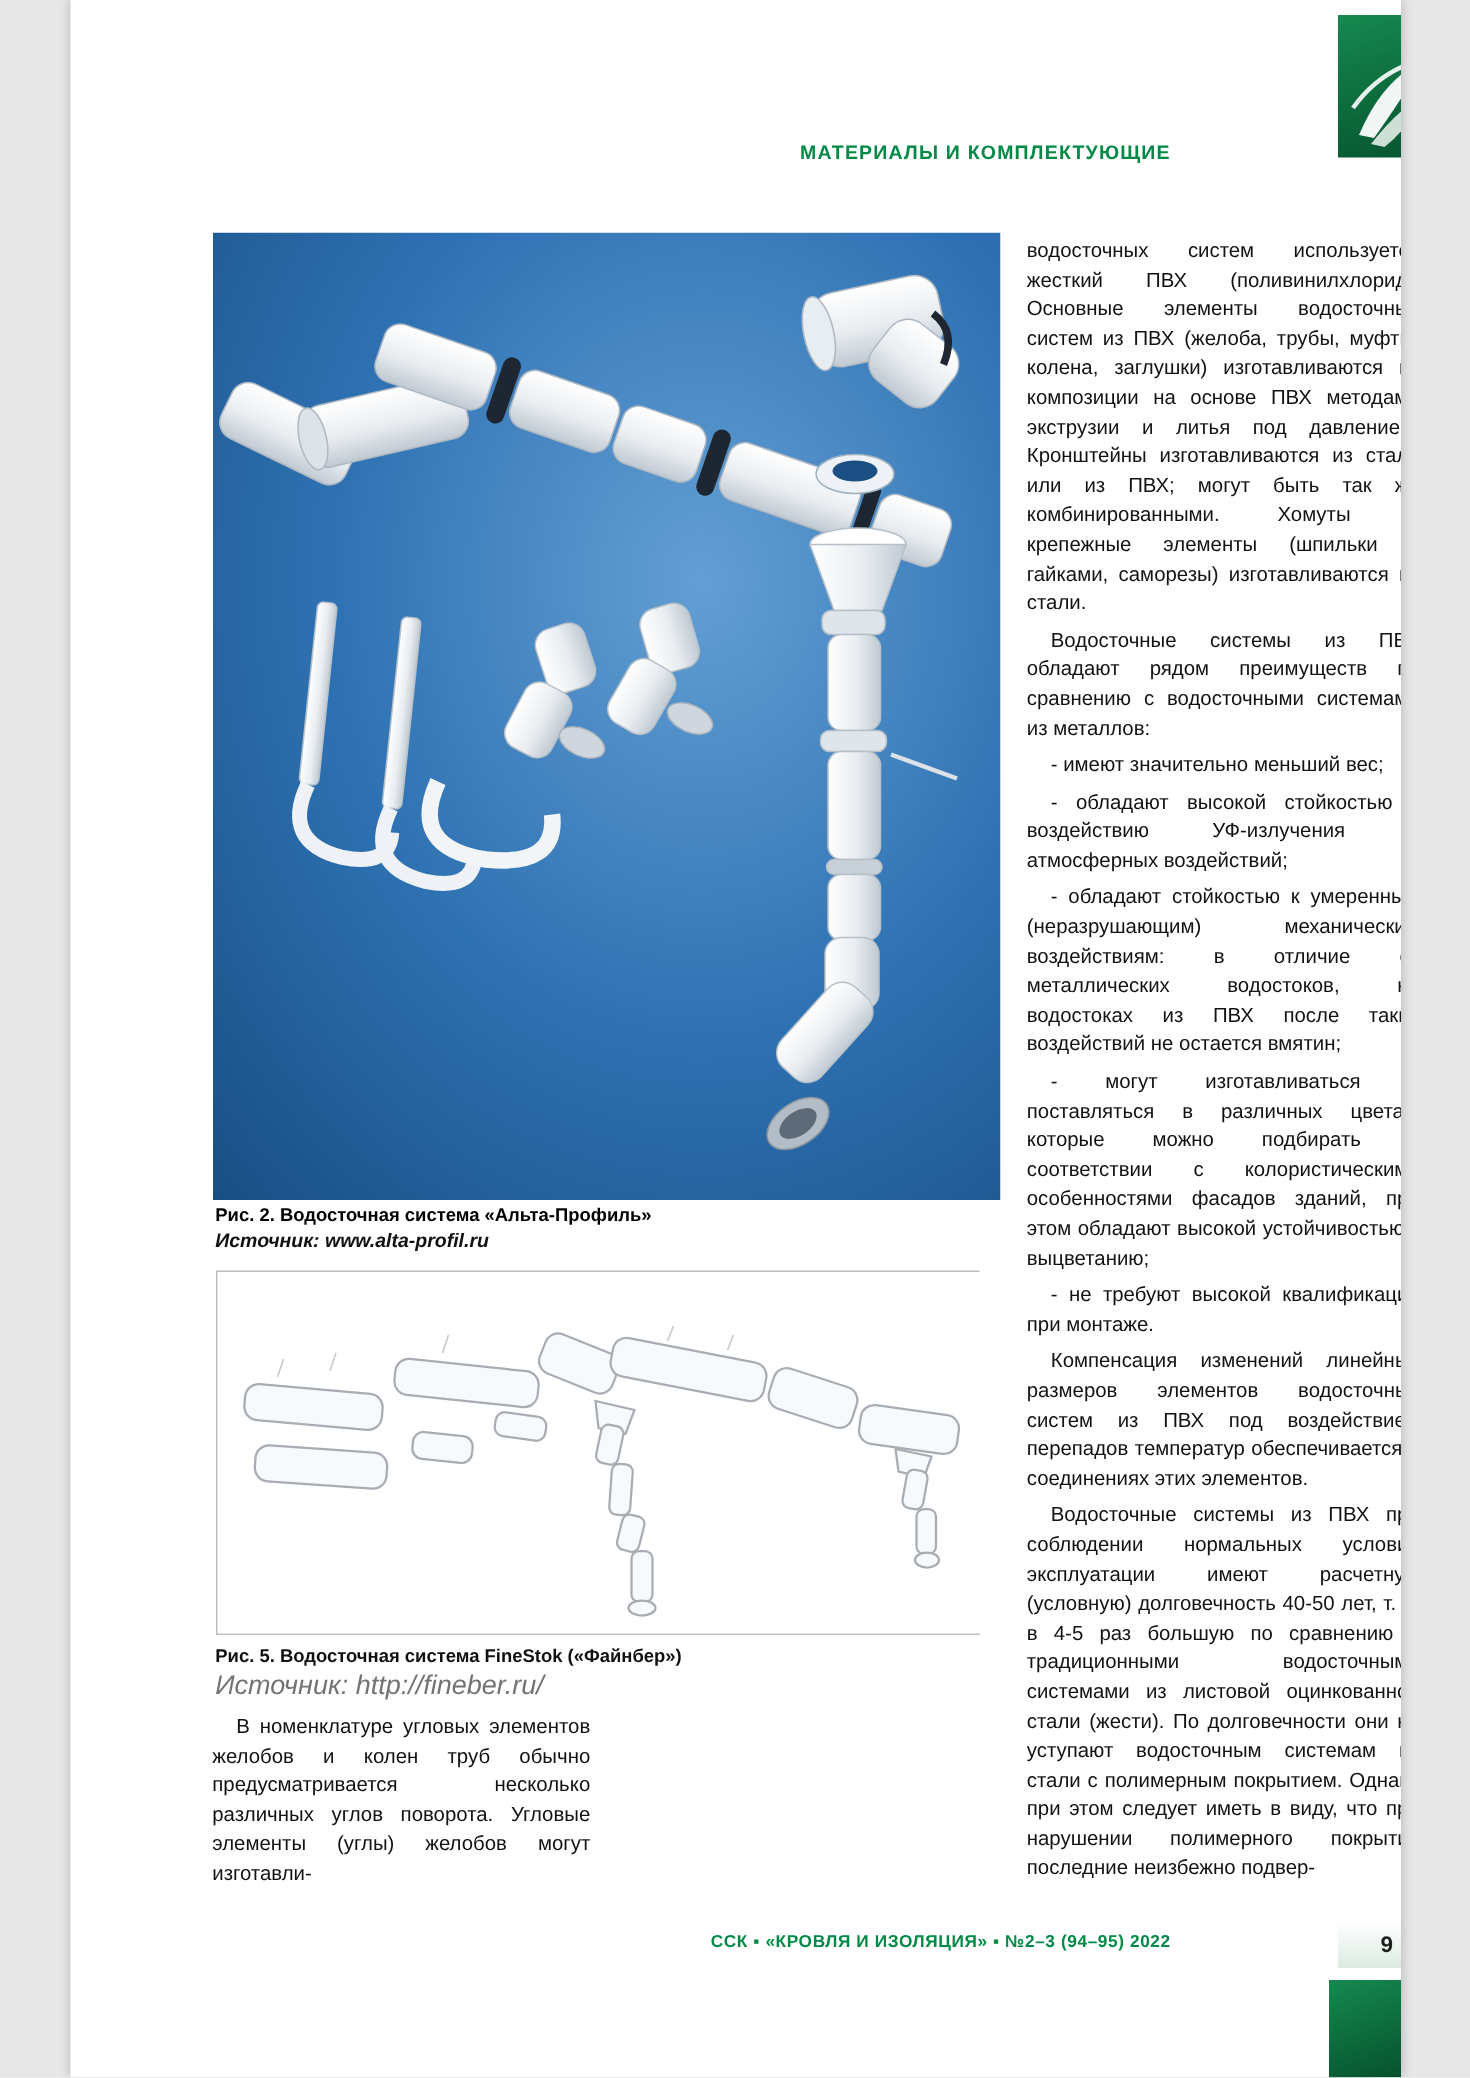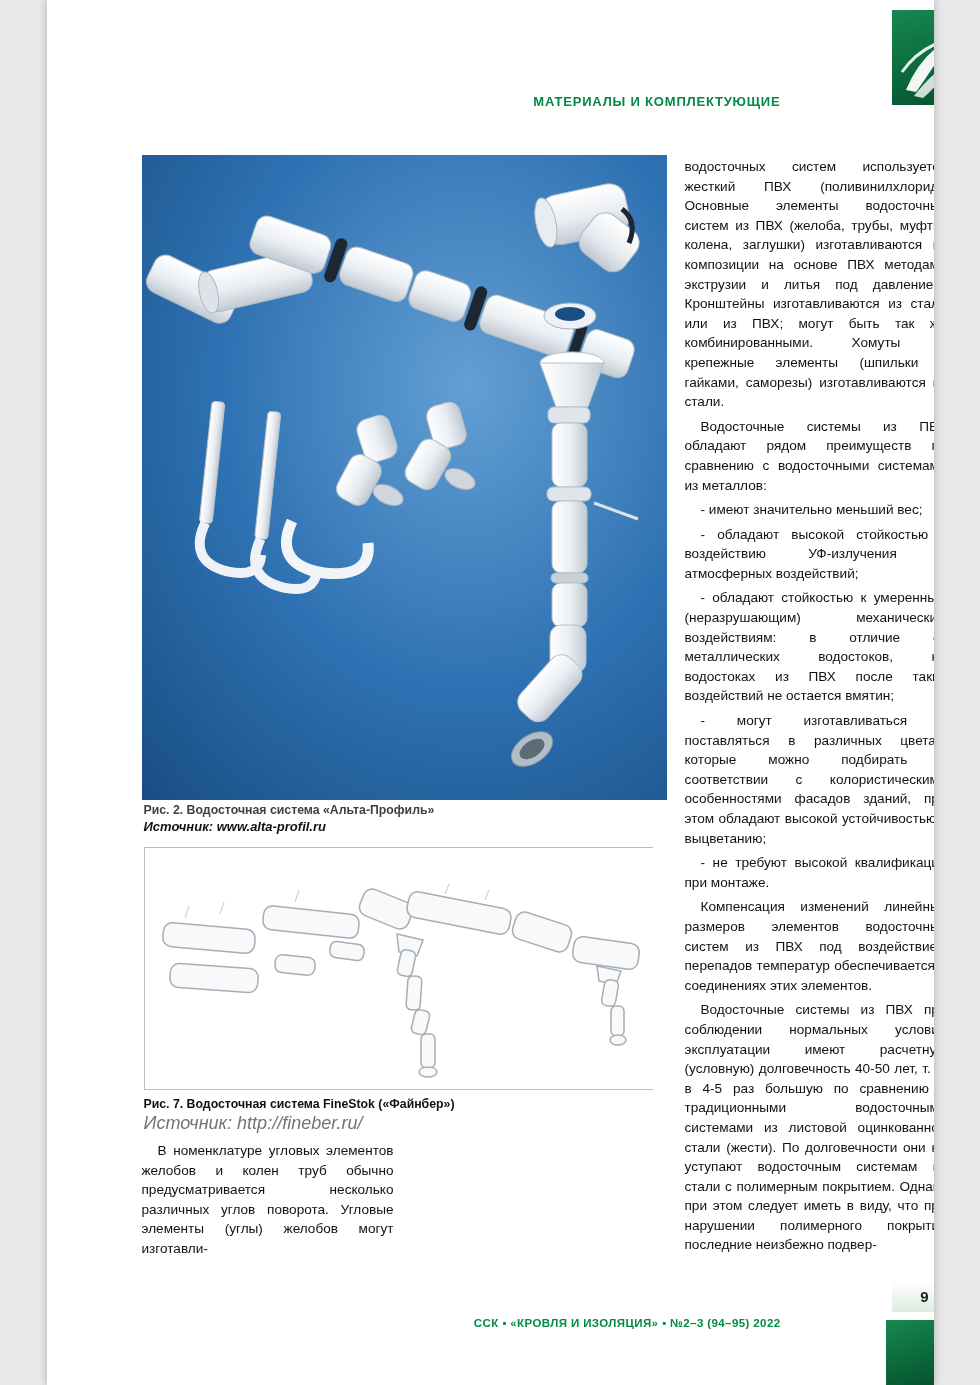--- a/index.html
+++ b/index.html
@@ -17,40 +17,40 @@
     white-space:nowrap;
   }
   .logo-box {
     position:absolute; left:845px; top:10px; width:66px; height:95px;
     background:linear-gradient(160deg,#168950 0%,#0c6b3c 55%,#07522e 100%);
   }
 
   
   .fig2 { position:absolute; left:95px; top:155px; width:525px; height:645px; }
   .fig2 svg { display:block; }
-  .fig2-caption { position:absolute; left:97px; top:803px; font-size:12.3px; font-weight:bold; color:#404040; }
+  .fig2-caption { position:absolute; left:97px; top:803px; font-size:12.3px; font-weight:bold; color:#000000; }
   .fig2-source  { position:absolute; left:97px; top:819px; font-size:13px; font-weight:bold; font-style:italic; color:#111;text-align:right; }
 
   
   .fig3 { position:absolute; left:97px; top:847px; width:509px; height:243px; background:#fff; border:1px solid #b9bcbe; }
   .fig3-caption { position:absolute; left:97px; top:1097px; font-size:12.3px; font-weight:bold; color:#111; }
   .fig3-source  { position:absolute; left:97px; top:1113px; font-size:18px; font-style:italic; color:#737373; }
 
   
   .body-text { color:#121212; font-size:13.6px; line-height:19.6px; text-align:justify; }
   .body-text p { margin:0 0 5px 0; text-indent:16px; }
   .body-text p.no-indent { text-indent:0; }
   .col-left   { position:absolute; left:95px;  top:1141px; width:252px; }
   .col-middle { position:absolute; left:367px; top:1141px; width:249px; }
   .col-right  { position:absolute; left:638px; top:157px;  width:262px; }
 
   
   .footer-line {
     position:absolute; top:1289px; right:153px;
-    color:#008a46; font-size:11.5px; font-weight:bold; letter-spacing:.4px; white-space:nowrap;margin-top:28px;
+    color:#008a46; font-size:11.5px; font-weight:bold; letter-spacing:.4px; white-space:nowrap;
   }
   .page-number-box {
     position:absolute; left:845px; top:1281px; width:66px; height:31px;
     background:linear-gradient(180deg,#ffffff 0%,#dcebe2 100%);
     display:flex; align-items:center; justify-content:center;
     color:#1d1d1b; font-size:15px; font-weight:bold;
   }
   .corner-bar {
     position:absolute; right:0; bottom:0; width:48px; height:65px;
     background:linear-gradient(160deg,#168950 0%,#0c6b3c 55%,#07522e 100%);
@@ -204,21 +204,21 @@
         <path d="M452,118 l24,5 -5,14 -17,-4 z"></path>
         <rect x="458" y="132" width="14" height="26" rx="5" transform="rotate(10 465 145)"></rect>
         <rect x="466" y="158" width="13" height="30" rx="5"></rect>
         <ellipse cx="473" cy="192" rx="8" ry="5"></ellipse>
       </g>
       <g stroke="#c3c8cc" stroke-width="1">
         <path d="M40,70 l4,-12 M75,66 l4,-12 M150,54 l4,-12 M300,46 l4,-10 M340,52 l4,-10"></path>
       </g>
     </svg>
   </div>
-  <div class="fig3-caption">Рис. 7. Водосточная система FineStok («Файнбер»)</div>
+  <div class="fig3-caption">Рис. 5. Водосточная система FineStok («Файнбер»)</div>
   <div class="fig3-source">Источник: http://fineber.ru/</div>
 
   <div class="col-left body-text">
     <p>В номенклатуре угловых элементов желобов и колен труб обычно предусматривается несколько различных углов поворота. Угловые элементы (углы) желобов могут изготавли-</p>
   </div>
 
   <div class="col-right body-text">
     <p class="no-indent">водосточных систем используется жесткий ПВХ (поливинилхлорид). Основные элементы водосточных систем из ПВХ (желоба, трубы, муфты, колена, заглушки) изготавливаются из композиции на основе ПВХ методами экструзии и литья под давлением. Кронштейны изготавливаются из стали или из ПВХ; могут быть так же комбинированными. Хомуты и крепежные элементы (шпильки с гайками, саморезы) изготавливаются из стали.</p>
     <p>Водосточные системы из ПВХ обладают рядом преимуществ по сравнению с водосточными системами из металлов:</p>
     <p>- имеют значительно меньший вес;</p>

